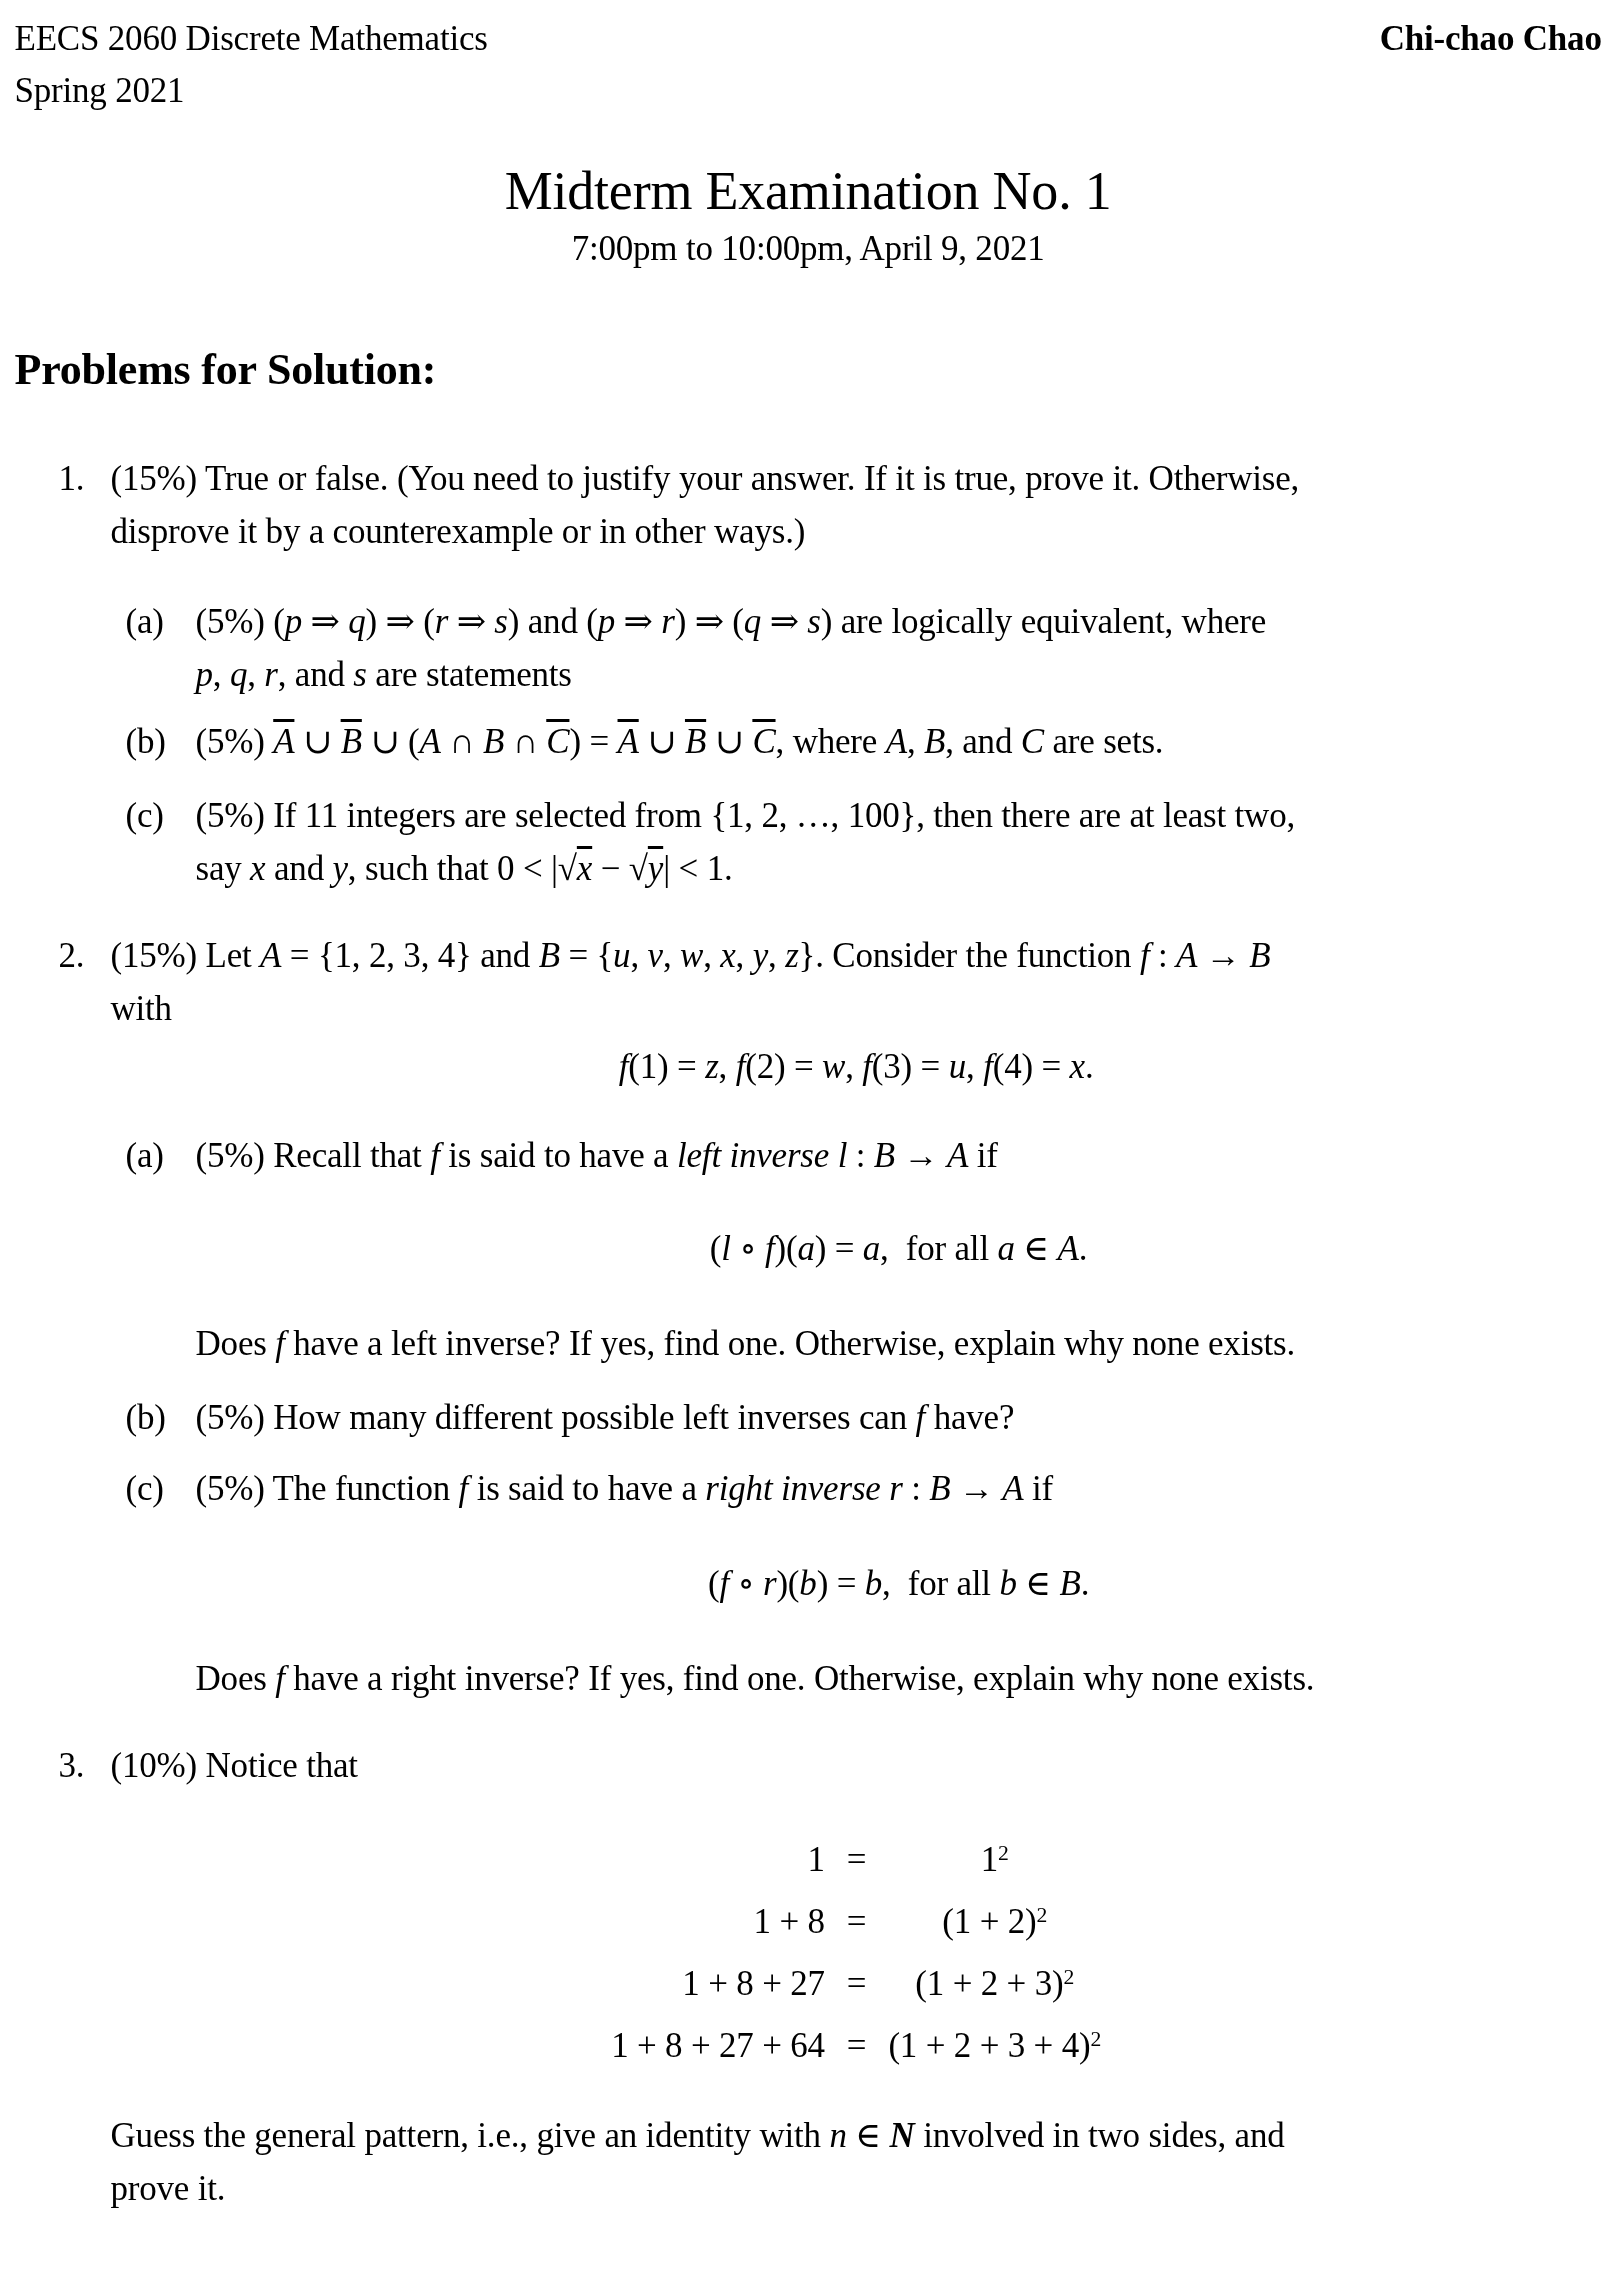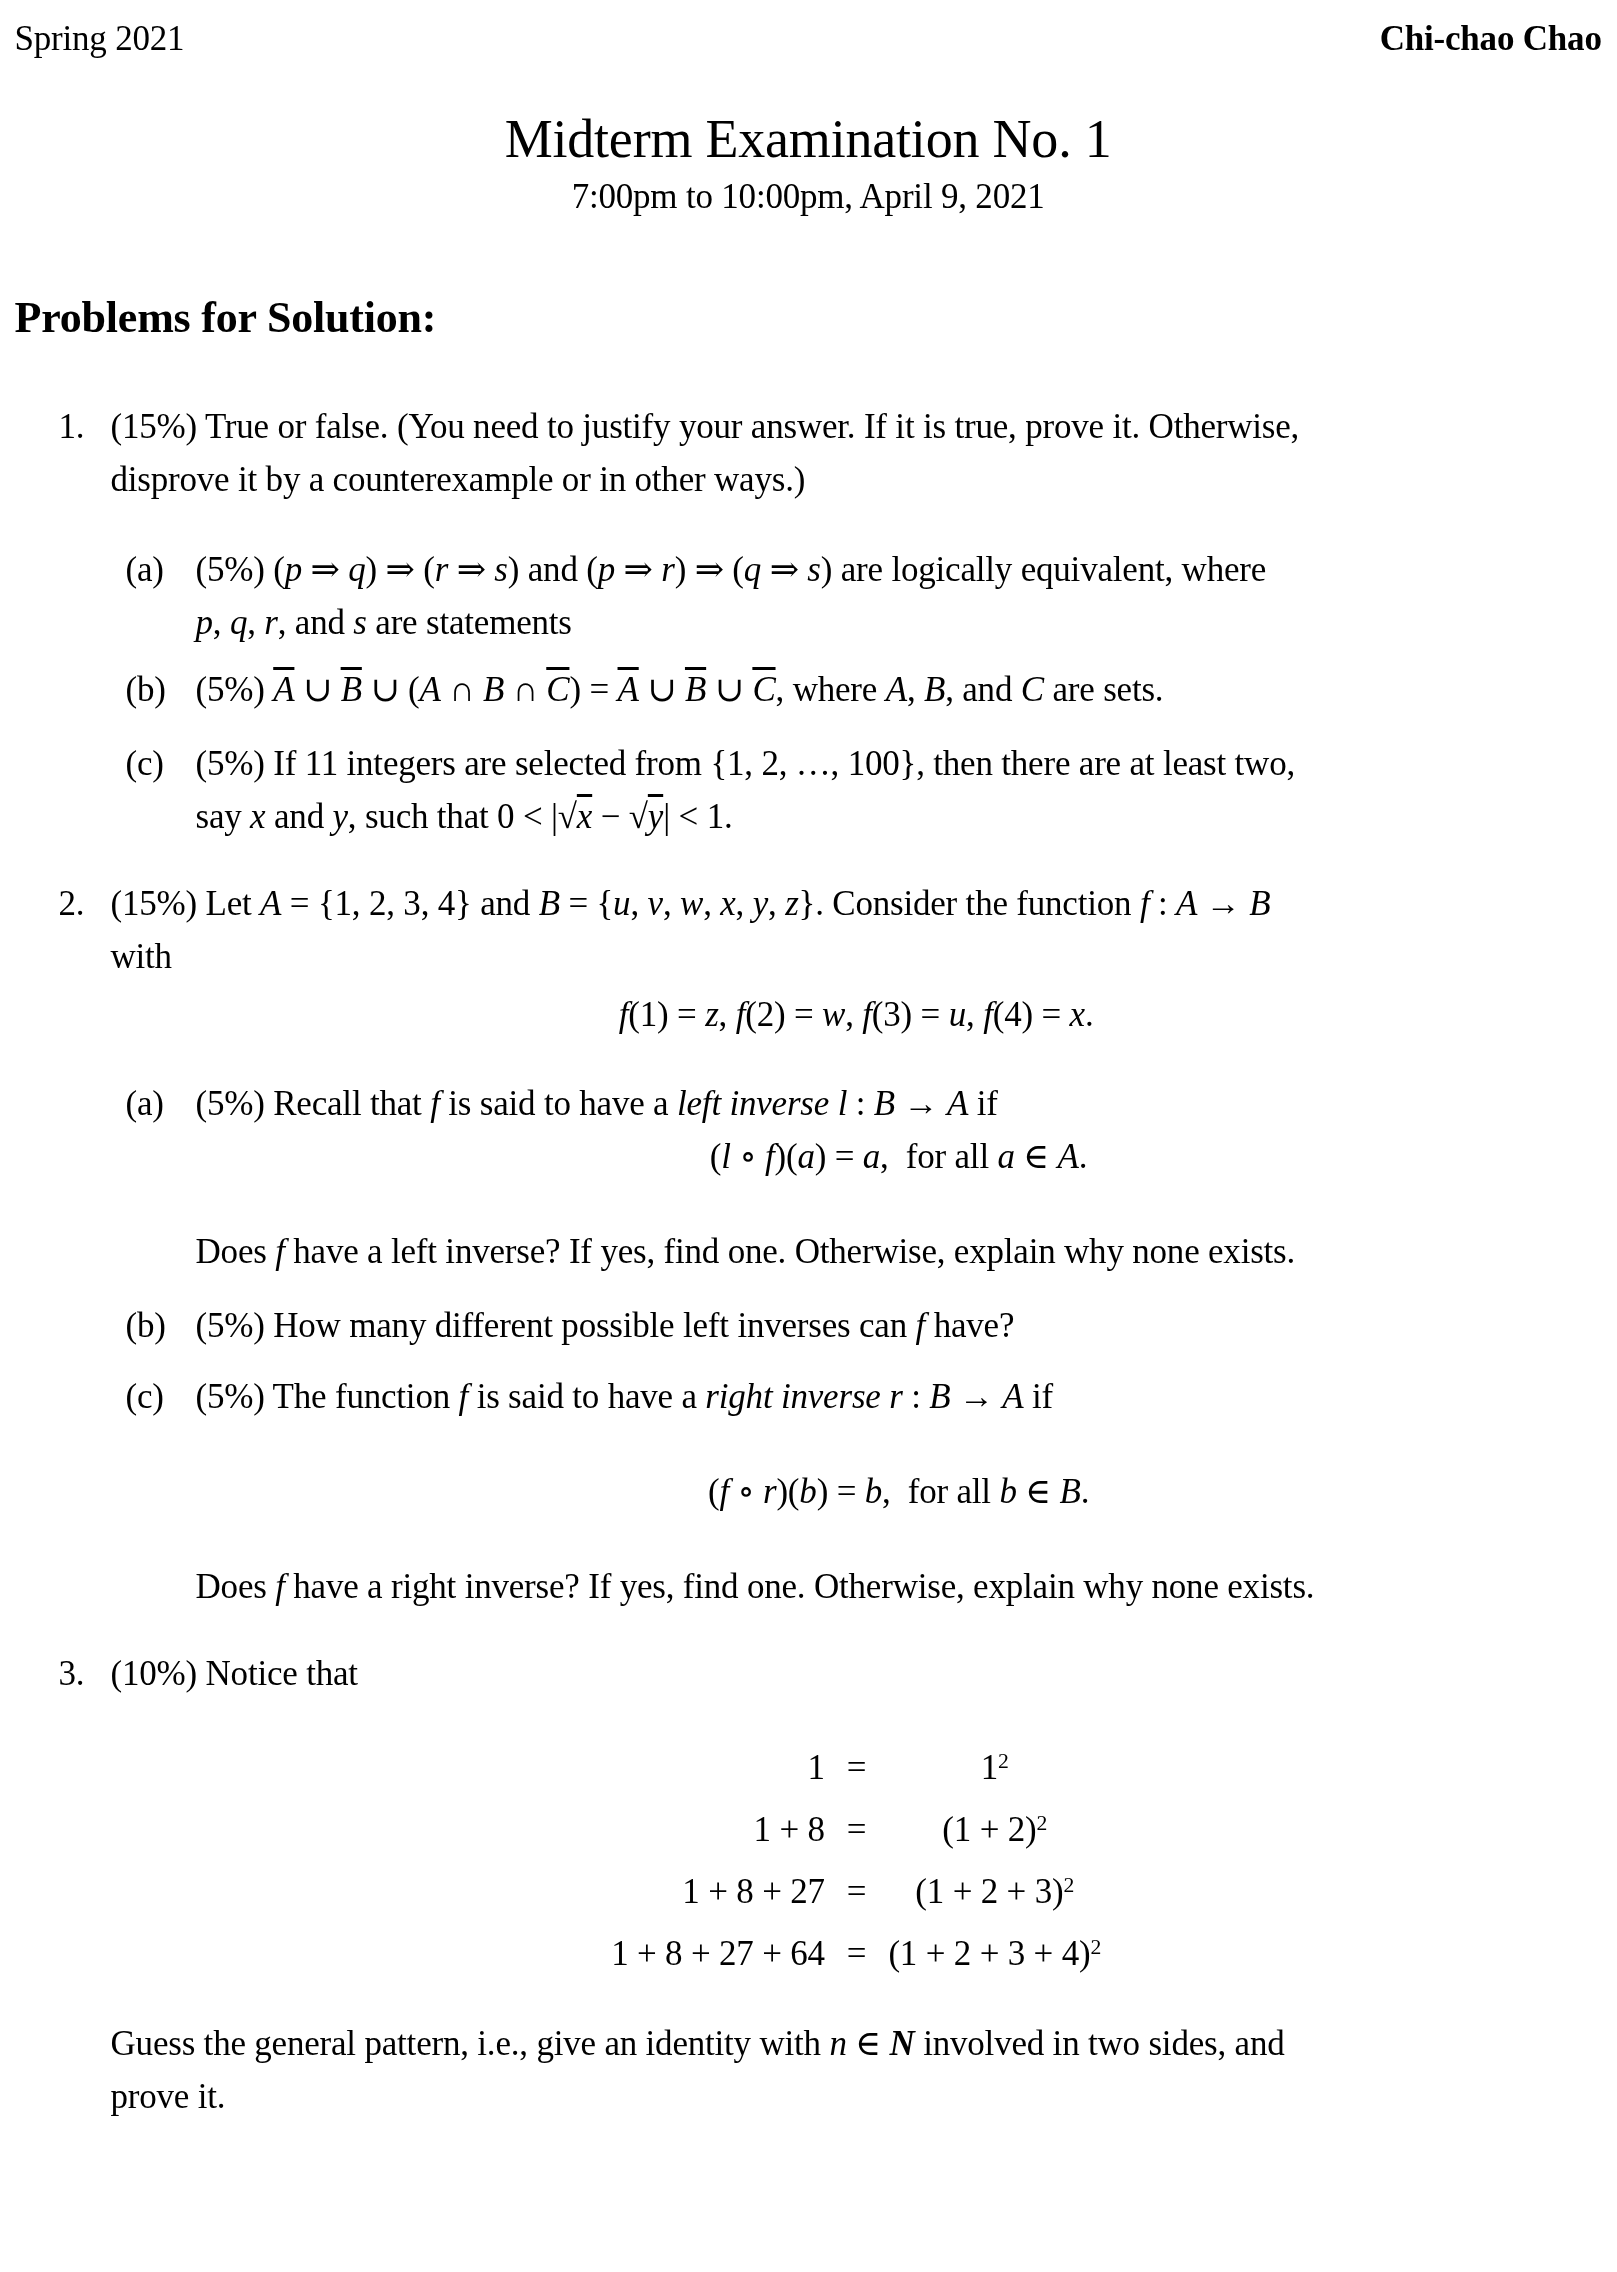--- a/index.html
+++ b/index.html
@@ -45,21 +45,21 @@
   .part { position: relative; margin-left: 85px; }
   .part-label { position: absolute; left: -70px; top: 0; }
 
   .p1-a { margin-top: 37px; }
   .p1-b { margin-top: 14.5px; }
   .p1-c { margin-top: 21px; }
 
   .display-eq { text-align: center; }
   .eq-f-values { margin-top: 4.8px; }
   .p2-a { margin-top: 36px; }
-  .eq-left-inverse { }
+  .eq-left-inverse { margin-top: 40px; }
   .followup-left { margin-top: 42px; }
   .p2-b { margin-top: 21px; }
   .p2-c { margin-top: 18px; }
   .eq-right-inverse { margin-top: 42px; }
   .followup-right { margin-top: 42px; }
 
   .eqnarray { margin: 37px auto 0 auto; border-collapse: collapse; }
   .eqnarray td { padding: 0; line-height: 62px; white-space: nowrap; }
   .eqnarray td.lhs { text-align: right; }
   .eqnarray td.rel { text-align: center; padding: 0 22px; }
@@ -67,20 +67,21 @@
 
   .closing { margin-top: 32px; }
 </style>
 </head>
 <body>
 
 <div class="page">
 
   <div class="header">
     <div class="header-left">
+      <div>EECS 2060 Discrete Mathematics</div>
       <div>Spring 2021</div>
     </div>
     <div class="header-right">Chi-chao Chao</div>
   </div>
 
   <div class="title-block">
     <div class="exam-title">Midterm Examination No. 1</div>
     <div class="exam-subtitle">7:00pm to 10:00pm, April 9, 2021</div>
   </div>
 

